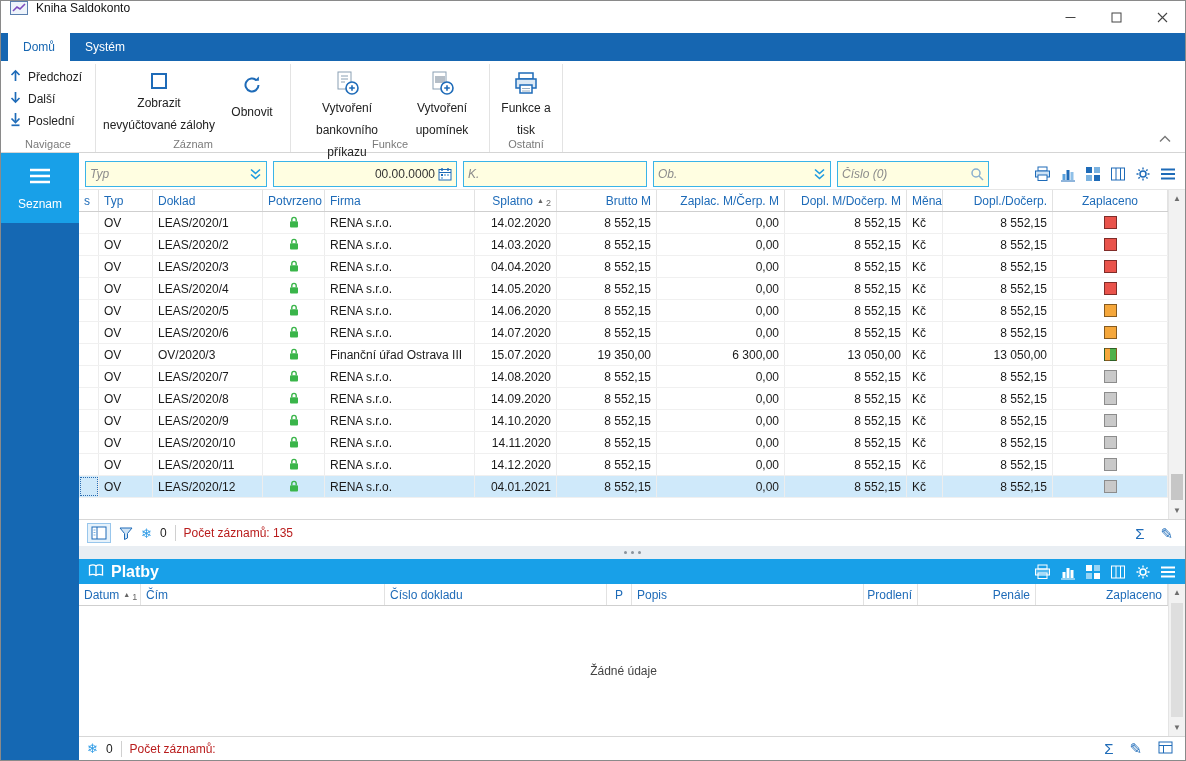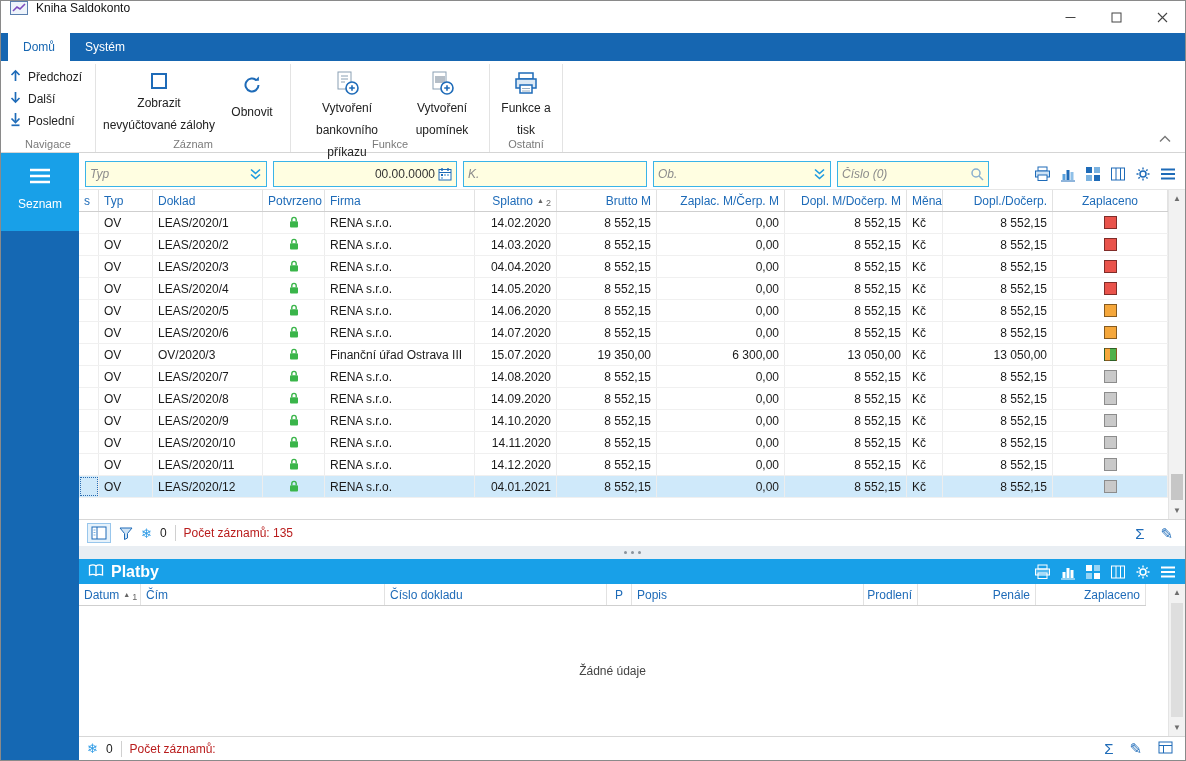--- a/index.html
+++ b/index.html
@@ -26,21 +26,21 @@
   .group-label { position:absolute; bottom:2px; left:0; right:0; text-align:center; font-size:11px; color:#7a7a7a; }
   .nav-col { display:flex; flex-direction:column; justify-content:flex-start; gap:1px; width:86px; }
   .nav-item { display:flex; align-items:center; gap:5px; height:21px; padding:0 3px; color:#222; }
   .big-btn { width:112px; display:flex; flex-direction:column; align-items:center; justify-content:flex-start; text-align:center; padding:3px 2px 0 2px; line-height:22px; color:#222; }
   .big-btn .bicon { height:32px; display:flex; align-items:center; justify-content:center; }
   .ribbon-collapse { position:absolute; right:10px; bottom:4px; padding:2px 4px; }
 
   
   .body { flex:1 1 auto; display:flex; overflow:hidden; }
   .sidebar { width:78px; background:#1568b3; display:flex; flex-direction:column; flex:0 0 auto; }
-  .sidebar-item.active { background:#18a0e8; color:#fff; display:flex; flex-direction:column; align-items:center; gap:9px; padding:14px 0 20px 0; font-size:12px; }
+  .sidebar-item.active { background:#18a0e8; color:#fff; display:flex; flex-direction:column; align-items:center; gap:9px; padding:14px 0 12px 0; font-size:12px; }
   .content { flex:1 1 auto; background:#fff; display:flex; flex-direction:column; overflow:hidden; }
 
   
   .filter-row { height:36px; display:flex; align-items:center; gap:6px; padding:8px 4px 2px 6px; flex:0 0 auto; }
   .ffield { height:26px; background:#fffee1; border:1px solid #3ab4e8; display:flex; align-items:center; padding:0 4px; gap:3px; }
   .ffield input { flex:1; min-width:0; border:none; outline:none; background:transparent; font-family:"Liberation Sans",sans-serif; font-size:12px; color:#333; }
   .ffield input::placeholder { color:#8c8c8c; font-style:italic; }
   .ffield input.right { text-align:right; }
   .f-typ { width:182px; } .f-date { width:184px; } .f-k { width:184px; } .f-ob { width:178px; } .f-cislo { width:152px; }
   .filter-tools { margin-left:auto; display:flex; align-items:center; gap:9px; padding-right:5px; }
@@ -84,21 +84,21 @@
   .snow { color:#2e9be6; font-size:13px; }
 
   
   .splitter { height:13px; background:#e9eef3; display:flex; align-items:center; justify-content:center; gap:4px; flex:0 0 auto; }
   .splitter i { width:3px; height:3px; border-radius:50%; background:#8a939c; }
 
   
   .platby-titlebar { height:25px; background:#18a0e8; color:#fff; display:flex; align-items:center; gap:7px; padding:0 9px; flex:0 0 auto; }
   .platby-titlebar .ptitle { font-weight:bold; font-size:16px; }
   .platby-tools { margin-left:auto; display:flex; align-items:center; gap:9px; }
-  .platby-wrap { flex:1 1 auto; display:flex; overflow:hidden;gap:22px; }
+  .platby-wrap { flex:1 1 auto; display:flex; overflow:hidden; }
   .platby-main { width:1089px; display:flex; flex-direction:column; overflow:hidden; }
   .pgrid-cols { display:grid; grid-template-columns:62px 244px 222px 25px 232px 54px 118px 1fr; }
   .pbody { flex:1; display:flex; align-items:center; justify-content:center; color:#444; }
   .platby-footer { height:24px; border-top:1px solid #d7d7d7; display:flex; align-items:center; gap:8px; padding:0 8px; flex:0 0 auto; }
 </style>
 </head>
 <body>
 
 <div class="window">
 

